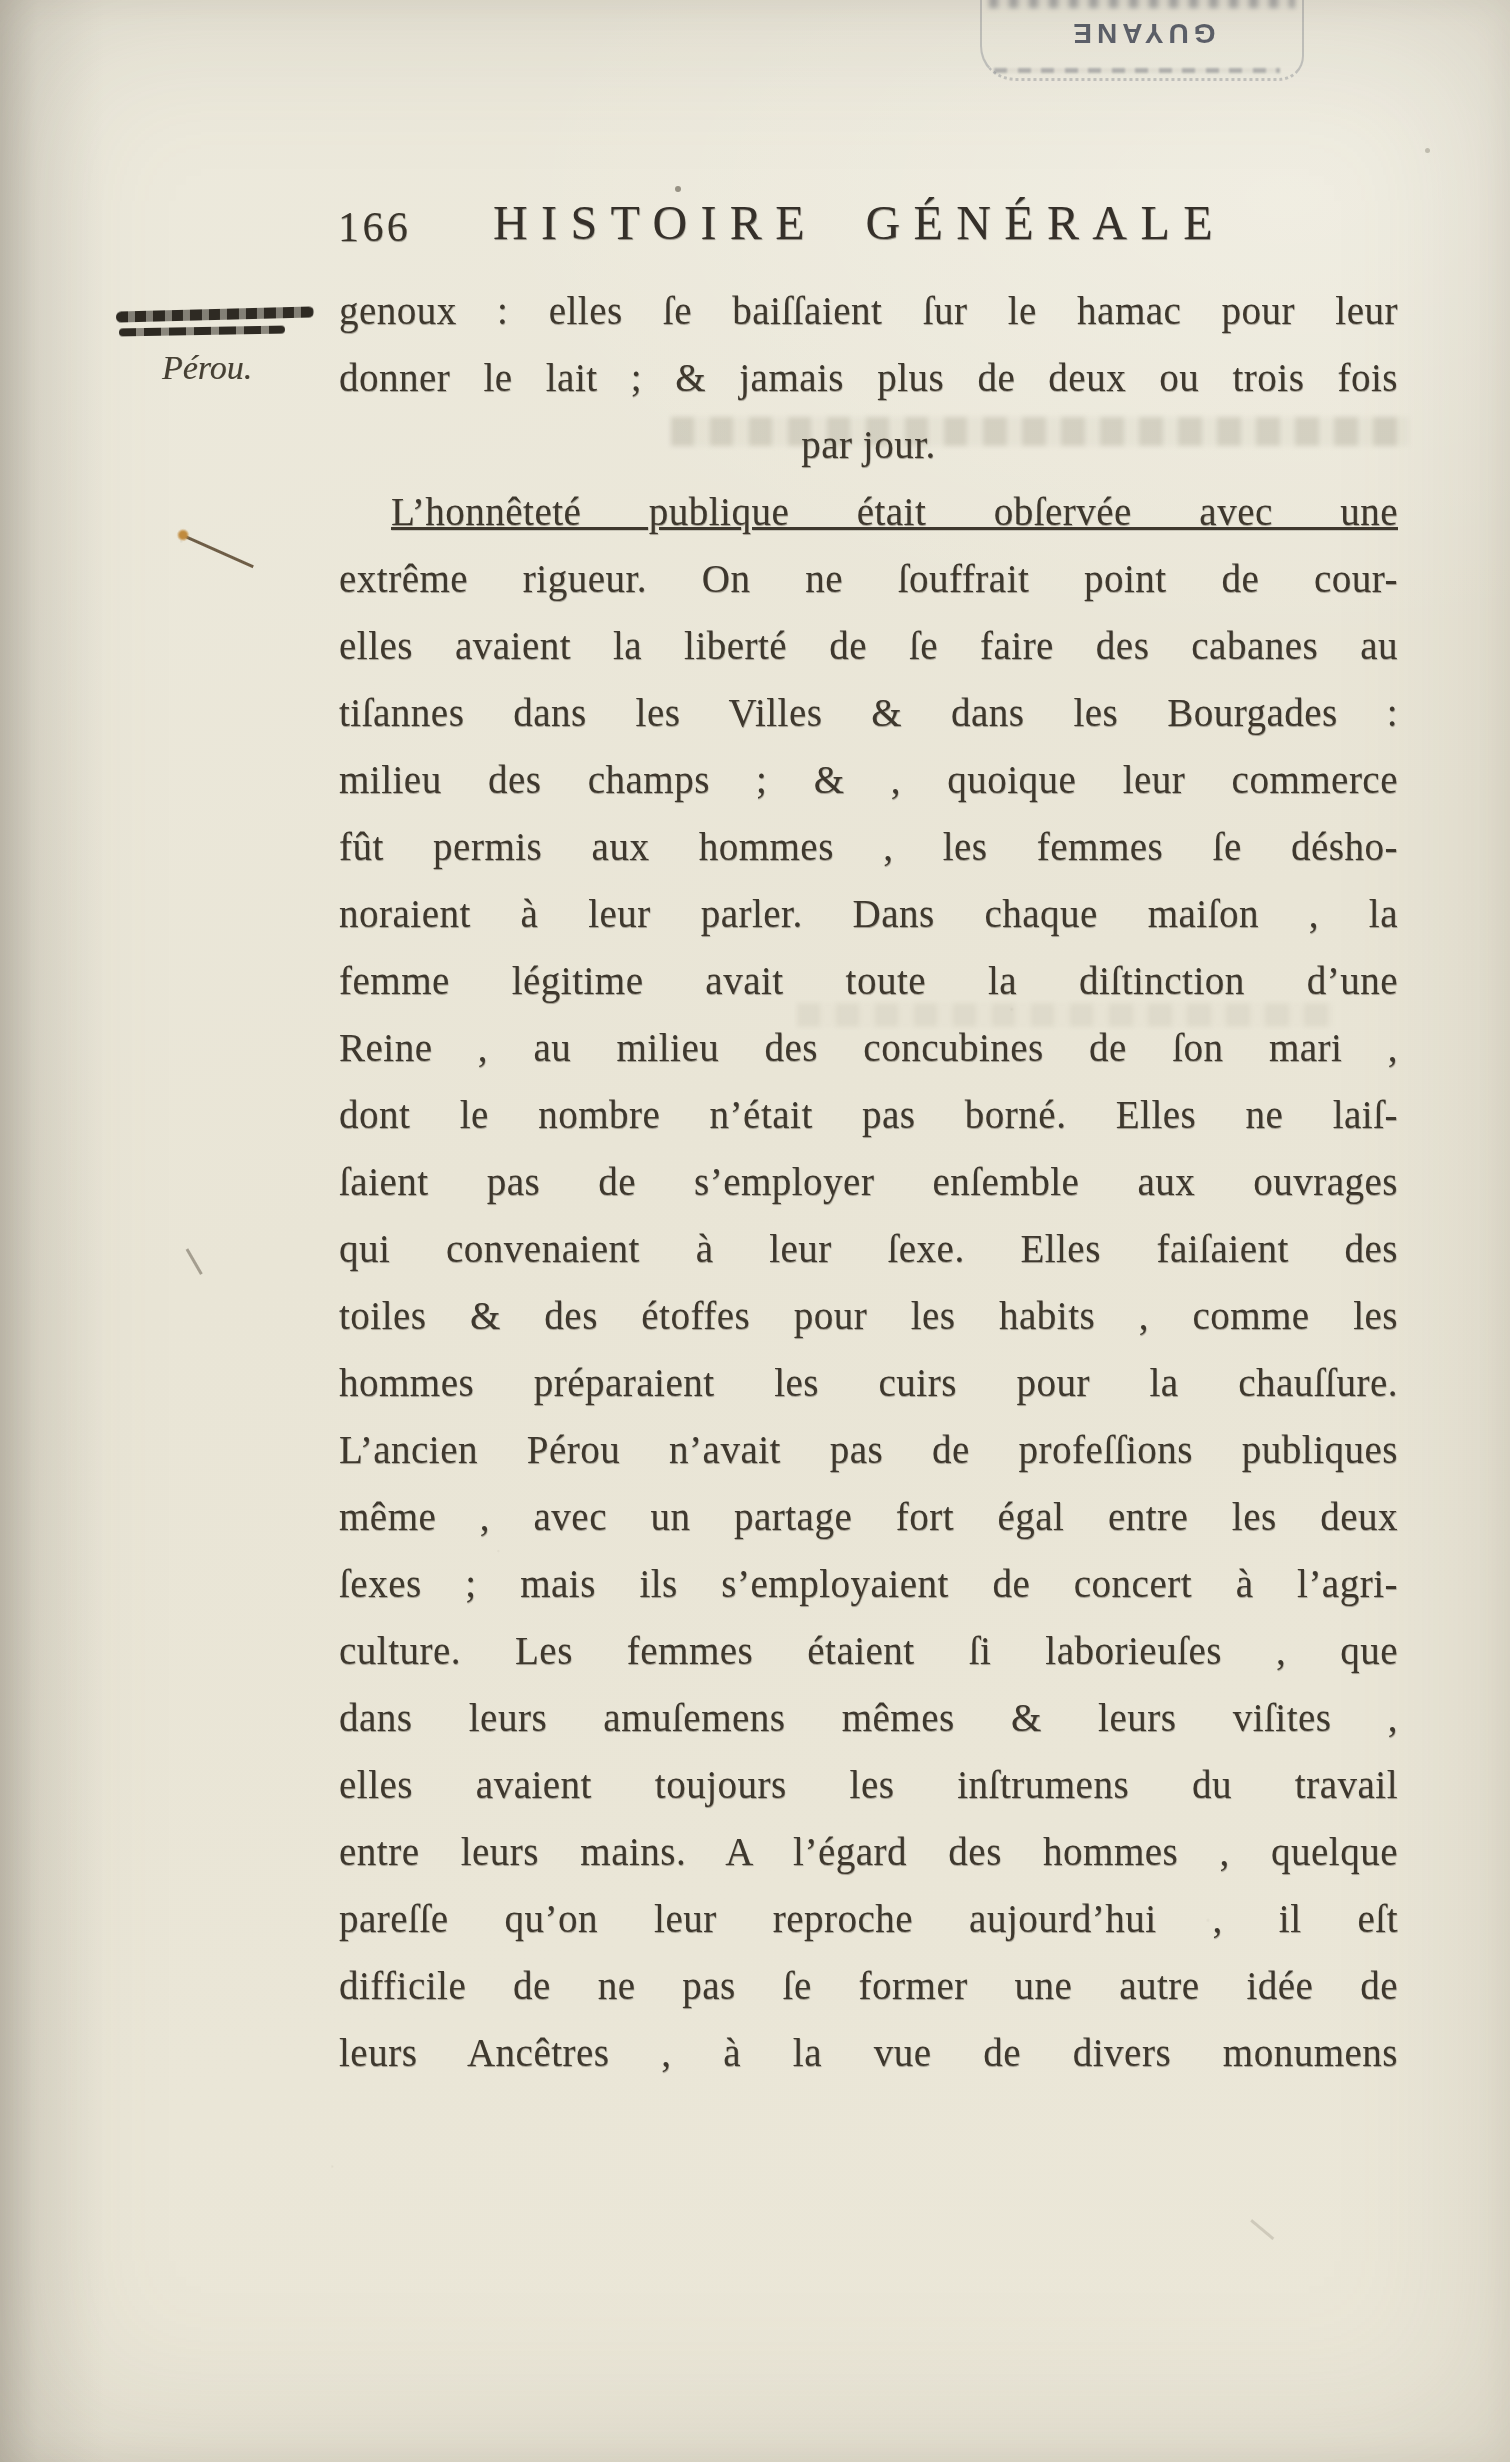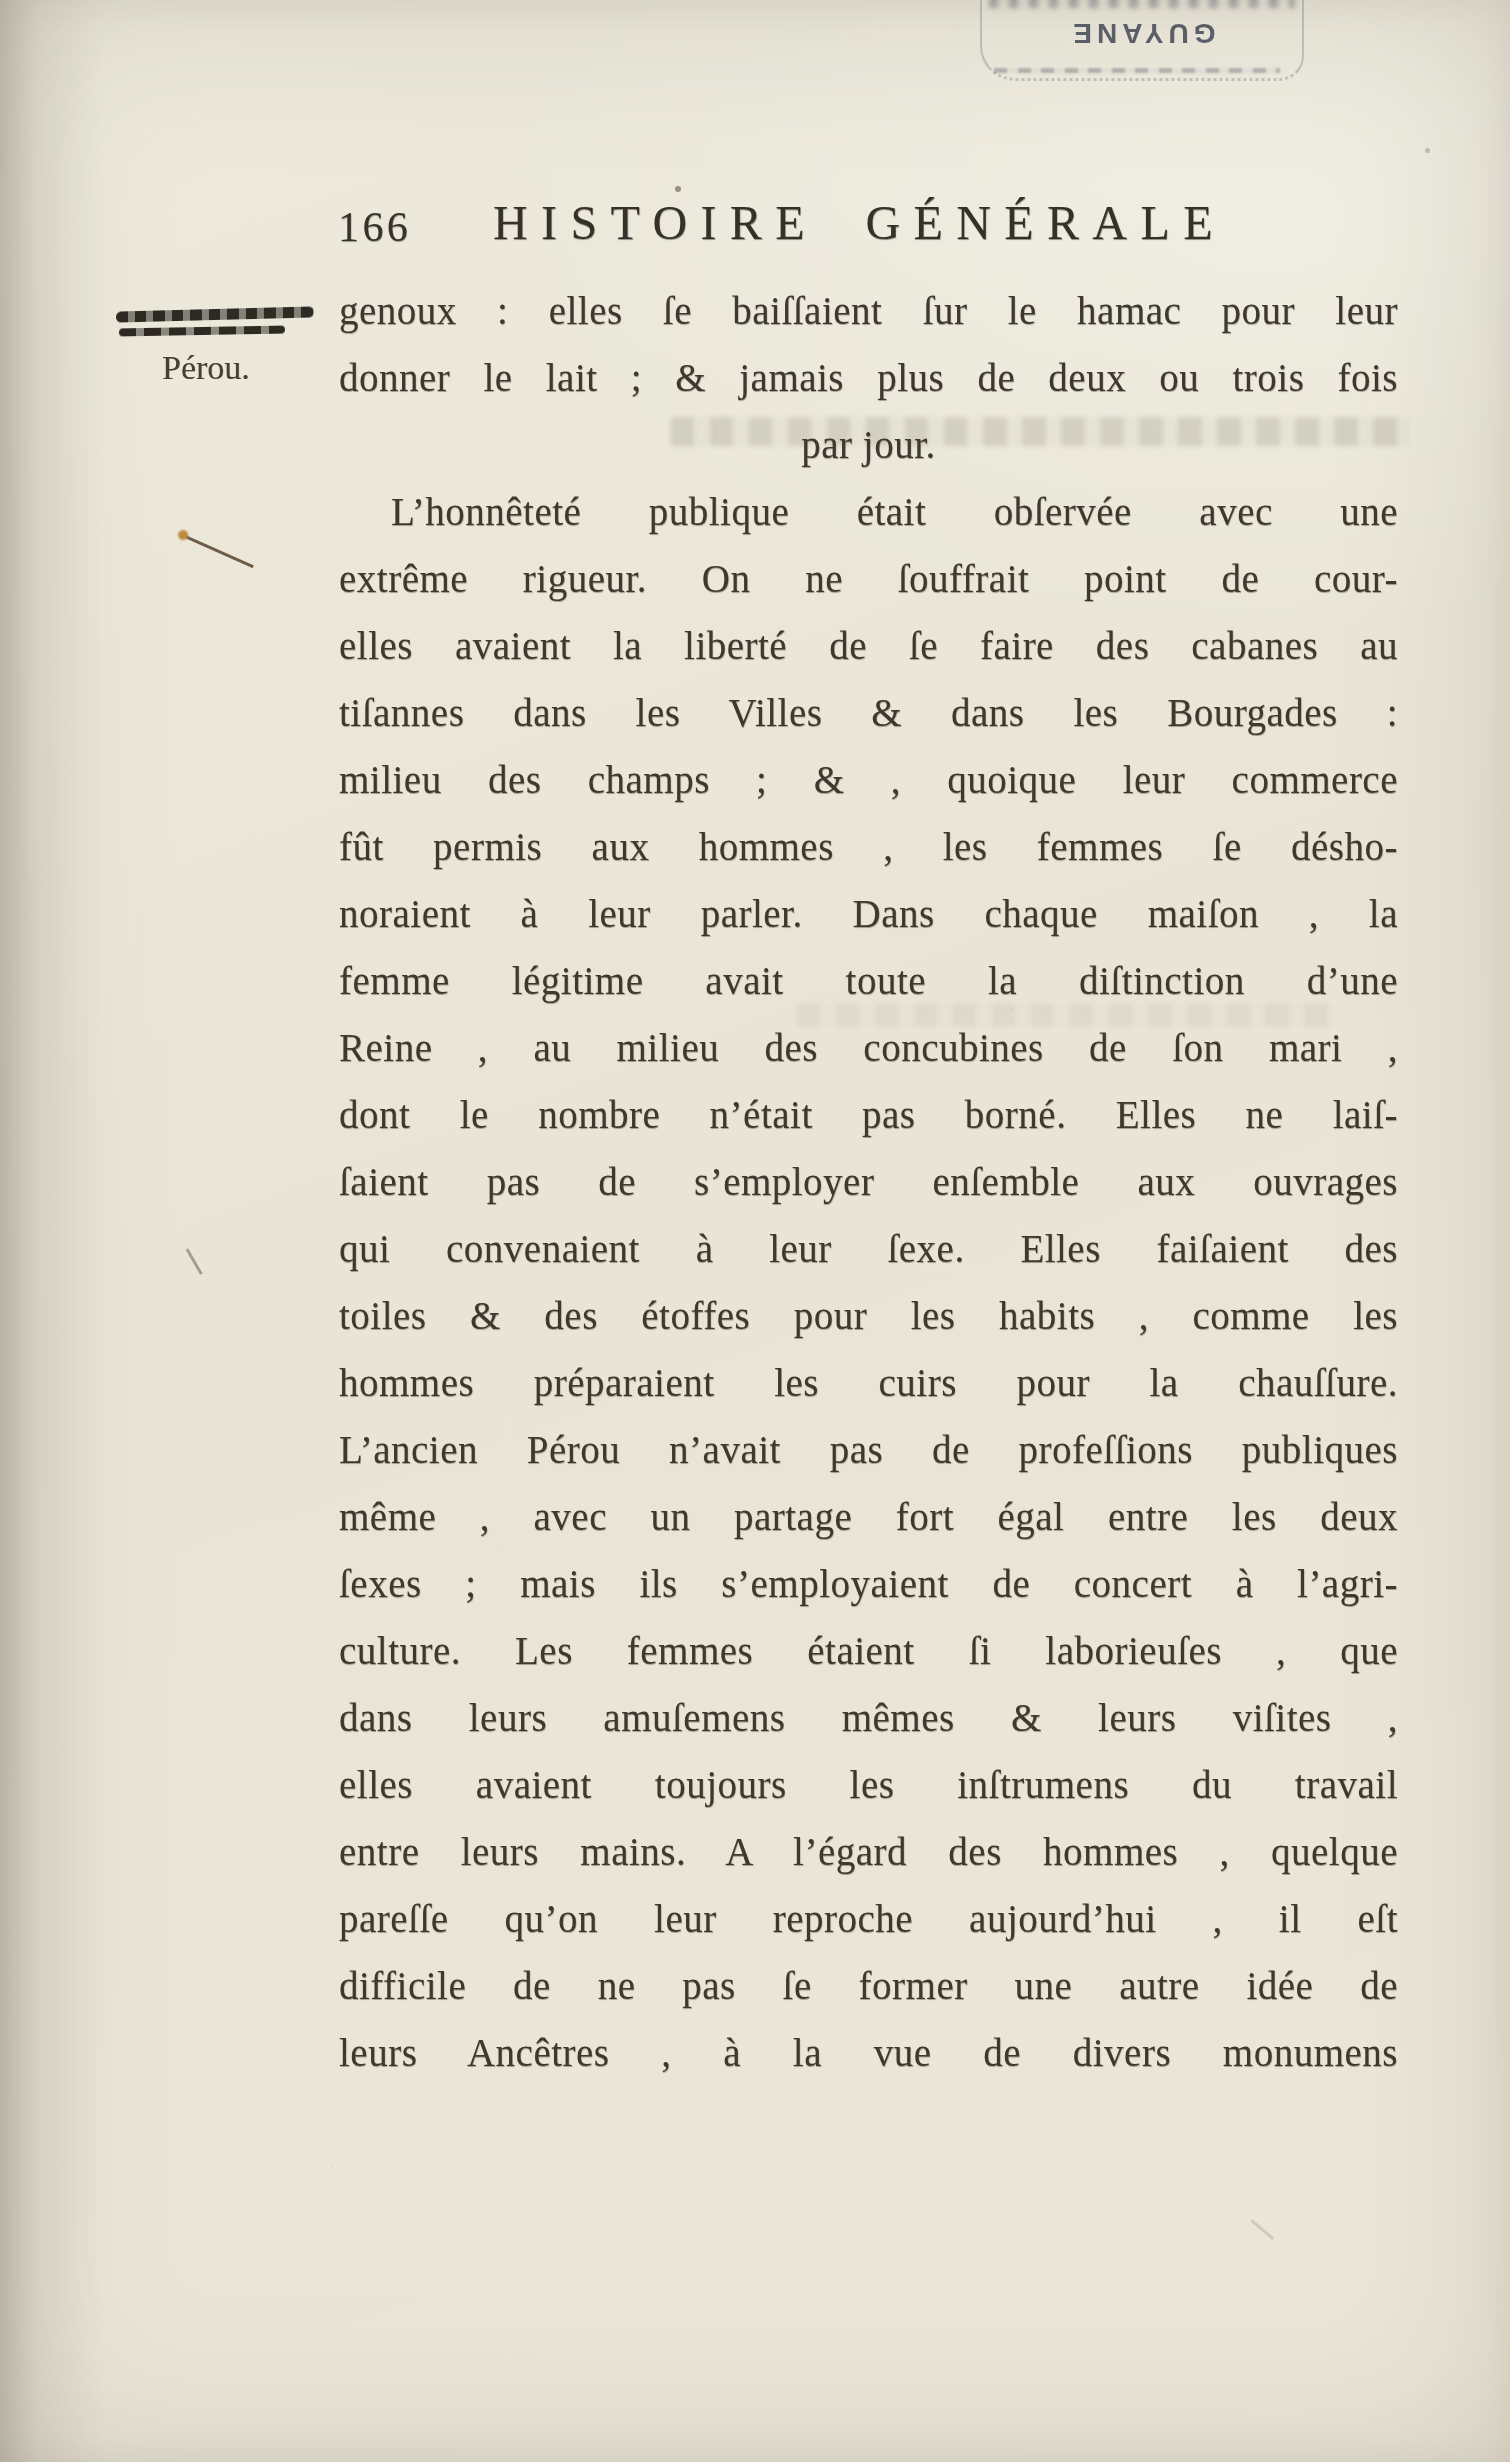--- a/index.html
+++ b/index.html
@@ -43,21 +43,21 @@
 
   
   .folio{position:absolute;left:338px;top:203px;z-index:3;
     font-size:42px;letter-spacing:3.4px;color:#38332a;text-shadow:0.5px 0.5px 0.7px rgba(56,50,42,.45);}
   .running-title{position:absolute;left:493px;top:195px;z-index:3;
     font-size:48px;letter-spacing:13.4px;word-spacing:22px;color:#35302a;
     text-shadow:0.6px 0.6px 0.8px rgba(53,48,40,.5);}
 
   
   .margin-note{position:absolute;left:162px;top:349px;z-index:3;
-    font-size:34px;color:#464034;text-shadow:0.4px 0.4px 0.6px rgba(70,64,52,.4);}
+    font-style:italic;font-size:34px;color:#464034;text-shadow:0.4px 0.4px 0.6px rgba(70,64,52,.4);}
   .scribble{position:absolute;left:116px;top:307px;width:208px;height:39px;z-index:3;}
   .scribble .s1{position:absolute;left:0;top:1.7px;width:198px;height:11px;border-radius:5.9px;
     background:repeating-linear-gradient(90deg,#2e2a23 0 11.7px, rgba(46,42,35,.55) 11.7px 18.5px);
     transform:skewY(-1.5deg);filter:blur(0.5px);}
   .scribble .s2{position:absolute;left:3.4px;top:20px;width:166px;height:7.6px;border-radius:4.2px;
     background:repeating-linear-gradient(90deg,#2e2a23 0 17px, rgba(46,42,35,.5) 17px 25px);
     transform:skewY(-1deg);filter:blur(0.5px);}
 
   
   .hair{position:absolute;left:183px;top:534px;width:77px;height:2.5px;background:#6e5d46;
@@ -70,21 +70,21 @@
   
   .bleed{position:absolute;z-index:1;filter:blur(2.9px);
     background:repeating-linear-gradient(90deg, rgba(125,120,100,0.22) 0 23.5px, rgba(125,120,100,0.05) 23.5px 39px);}
 
   
   .textblock{position:absolute;left:339px;top:277px;width:1059px;z-index:3;
     font-size:39px;letter-spacing:0.5px;}
   .line{height:67px;line-height:67px;overflow:hidden;text-align:justify;
     text-shadow:0.5px 0.5px 0.7px rgba(62,56,46,.42);}
   .line::after{content:"";display:inline-block;width:100%;}
-  .line.indent{padding-left:52px;}
+  .line.indent{padding-left:52px;text-decoration:underline;}
   .line.no-just{text-align:center;}
   .line.no-just::after{display:none;}
 </style>
 </head>
 <body>
 
 <div class="page">
 
   <div class="edge-left"></div>
   <div class="grain"></div>

